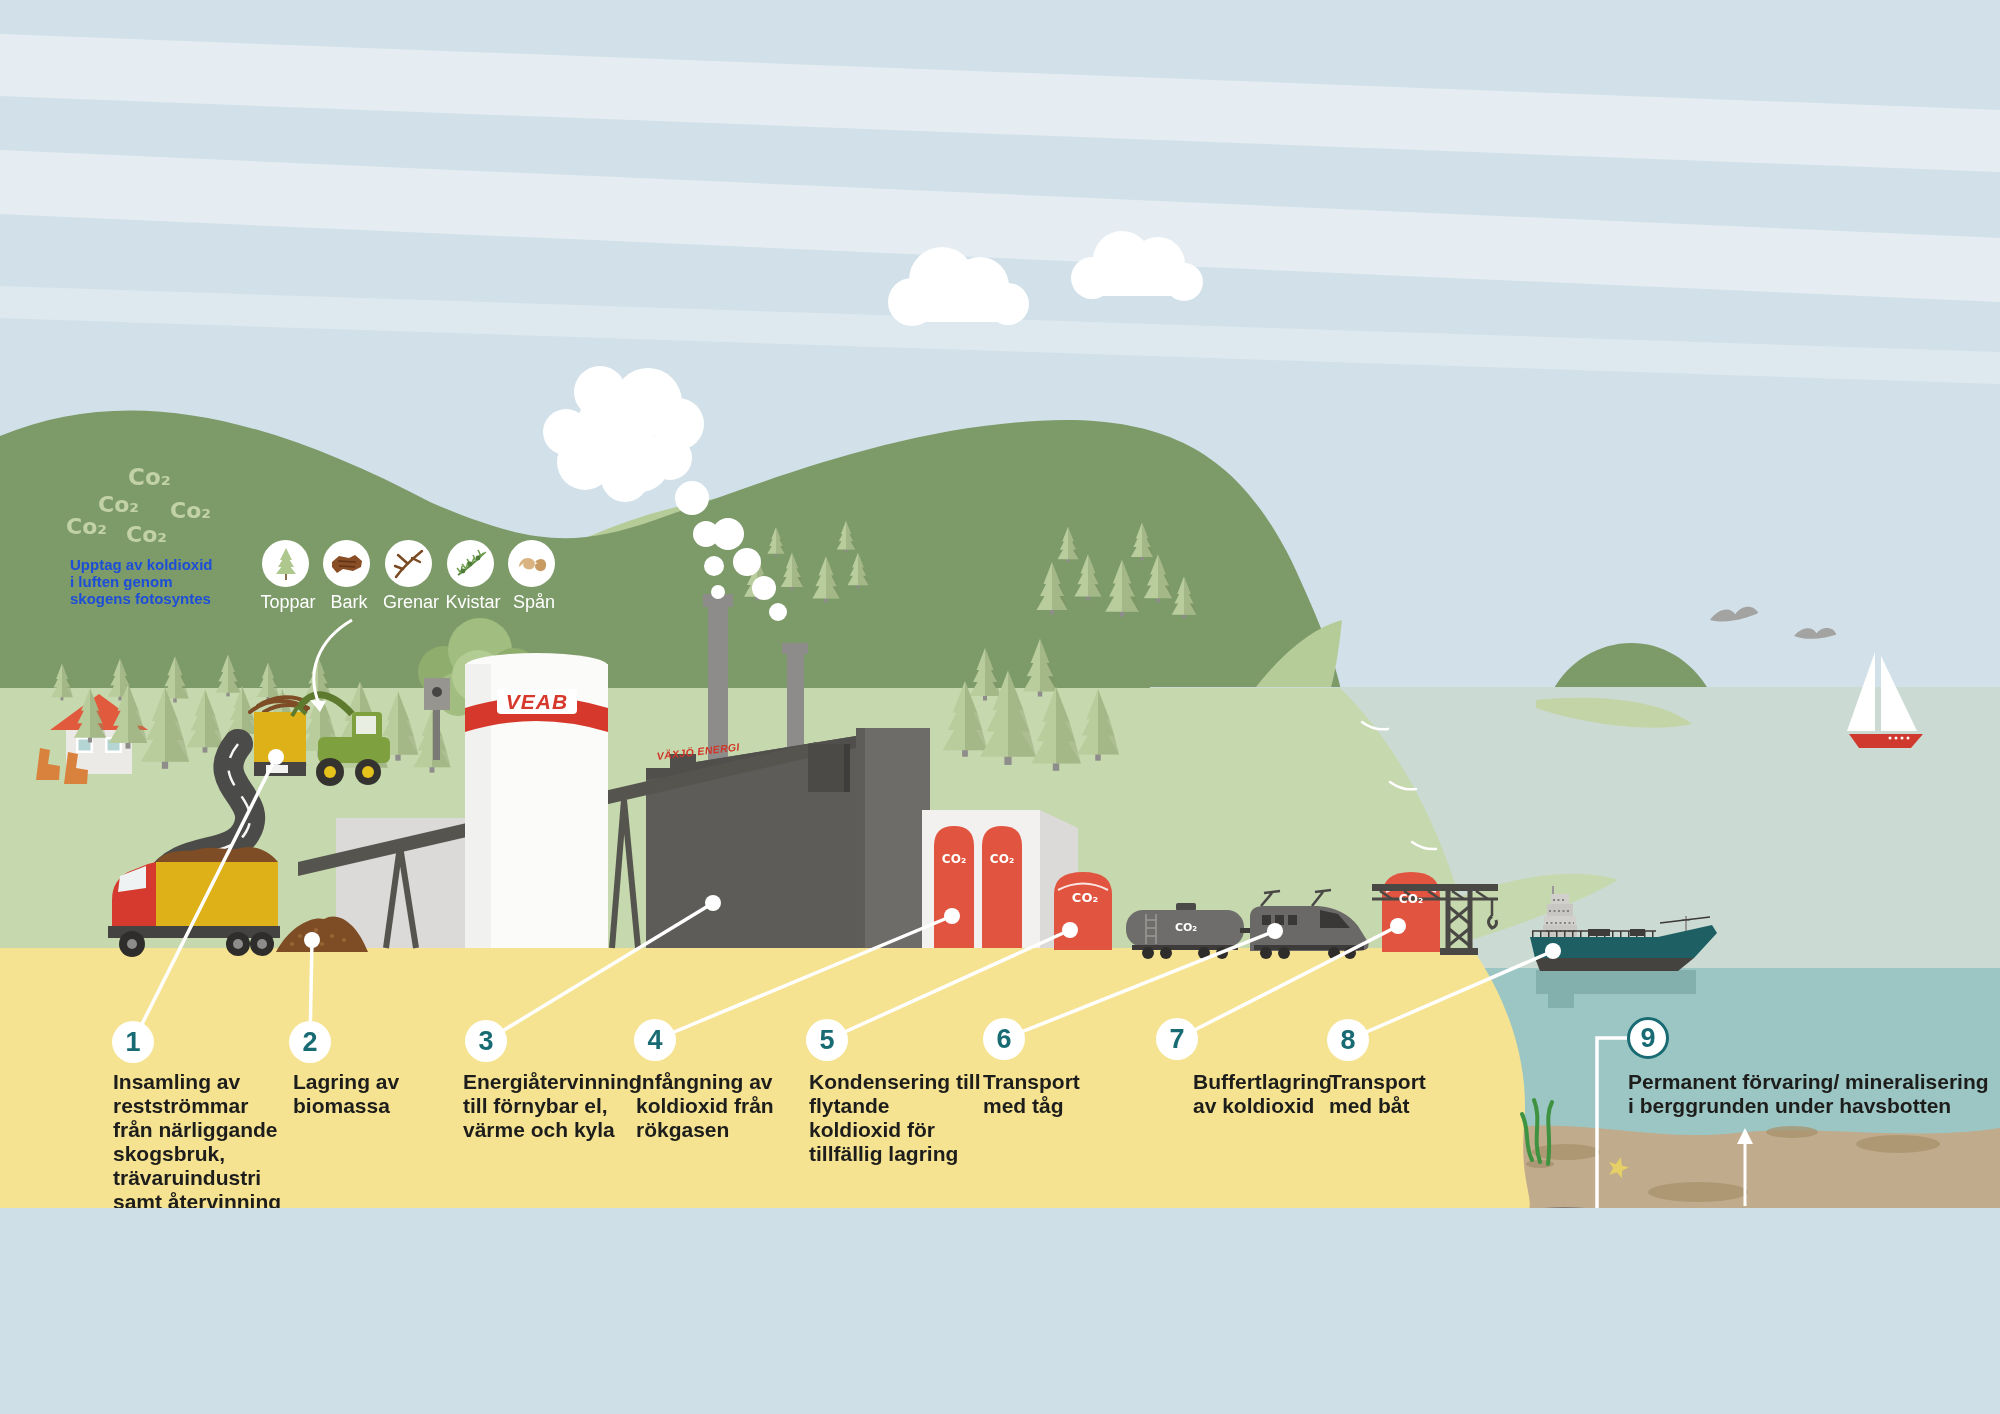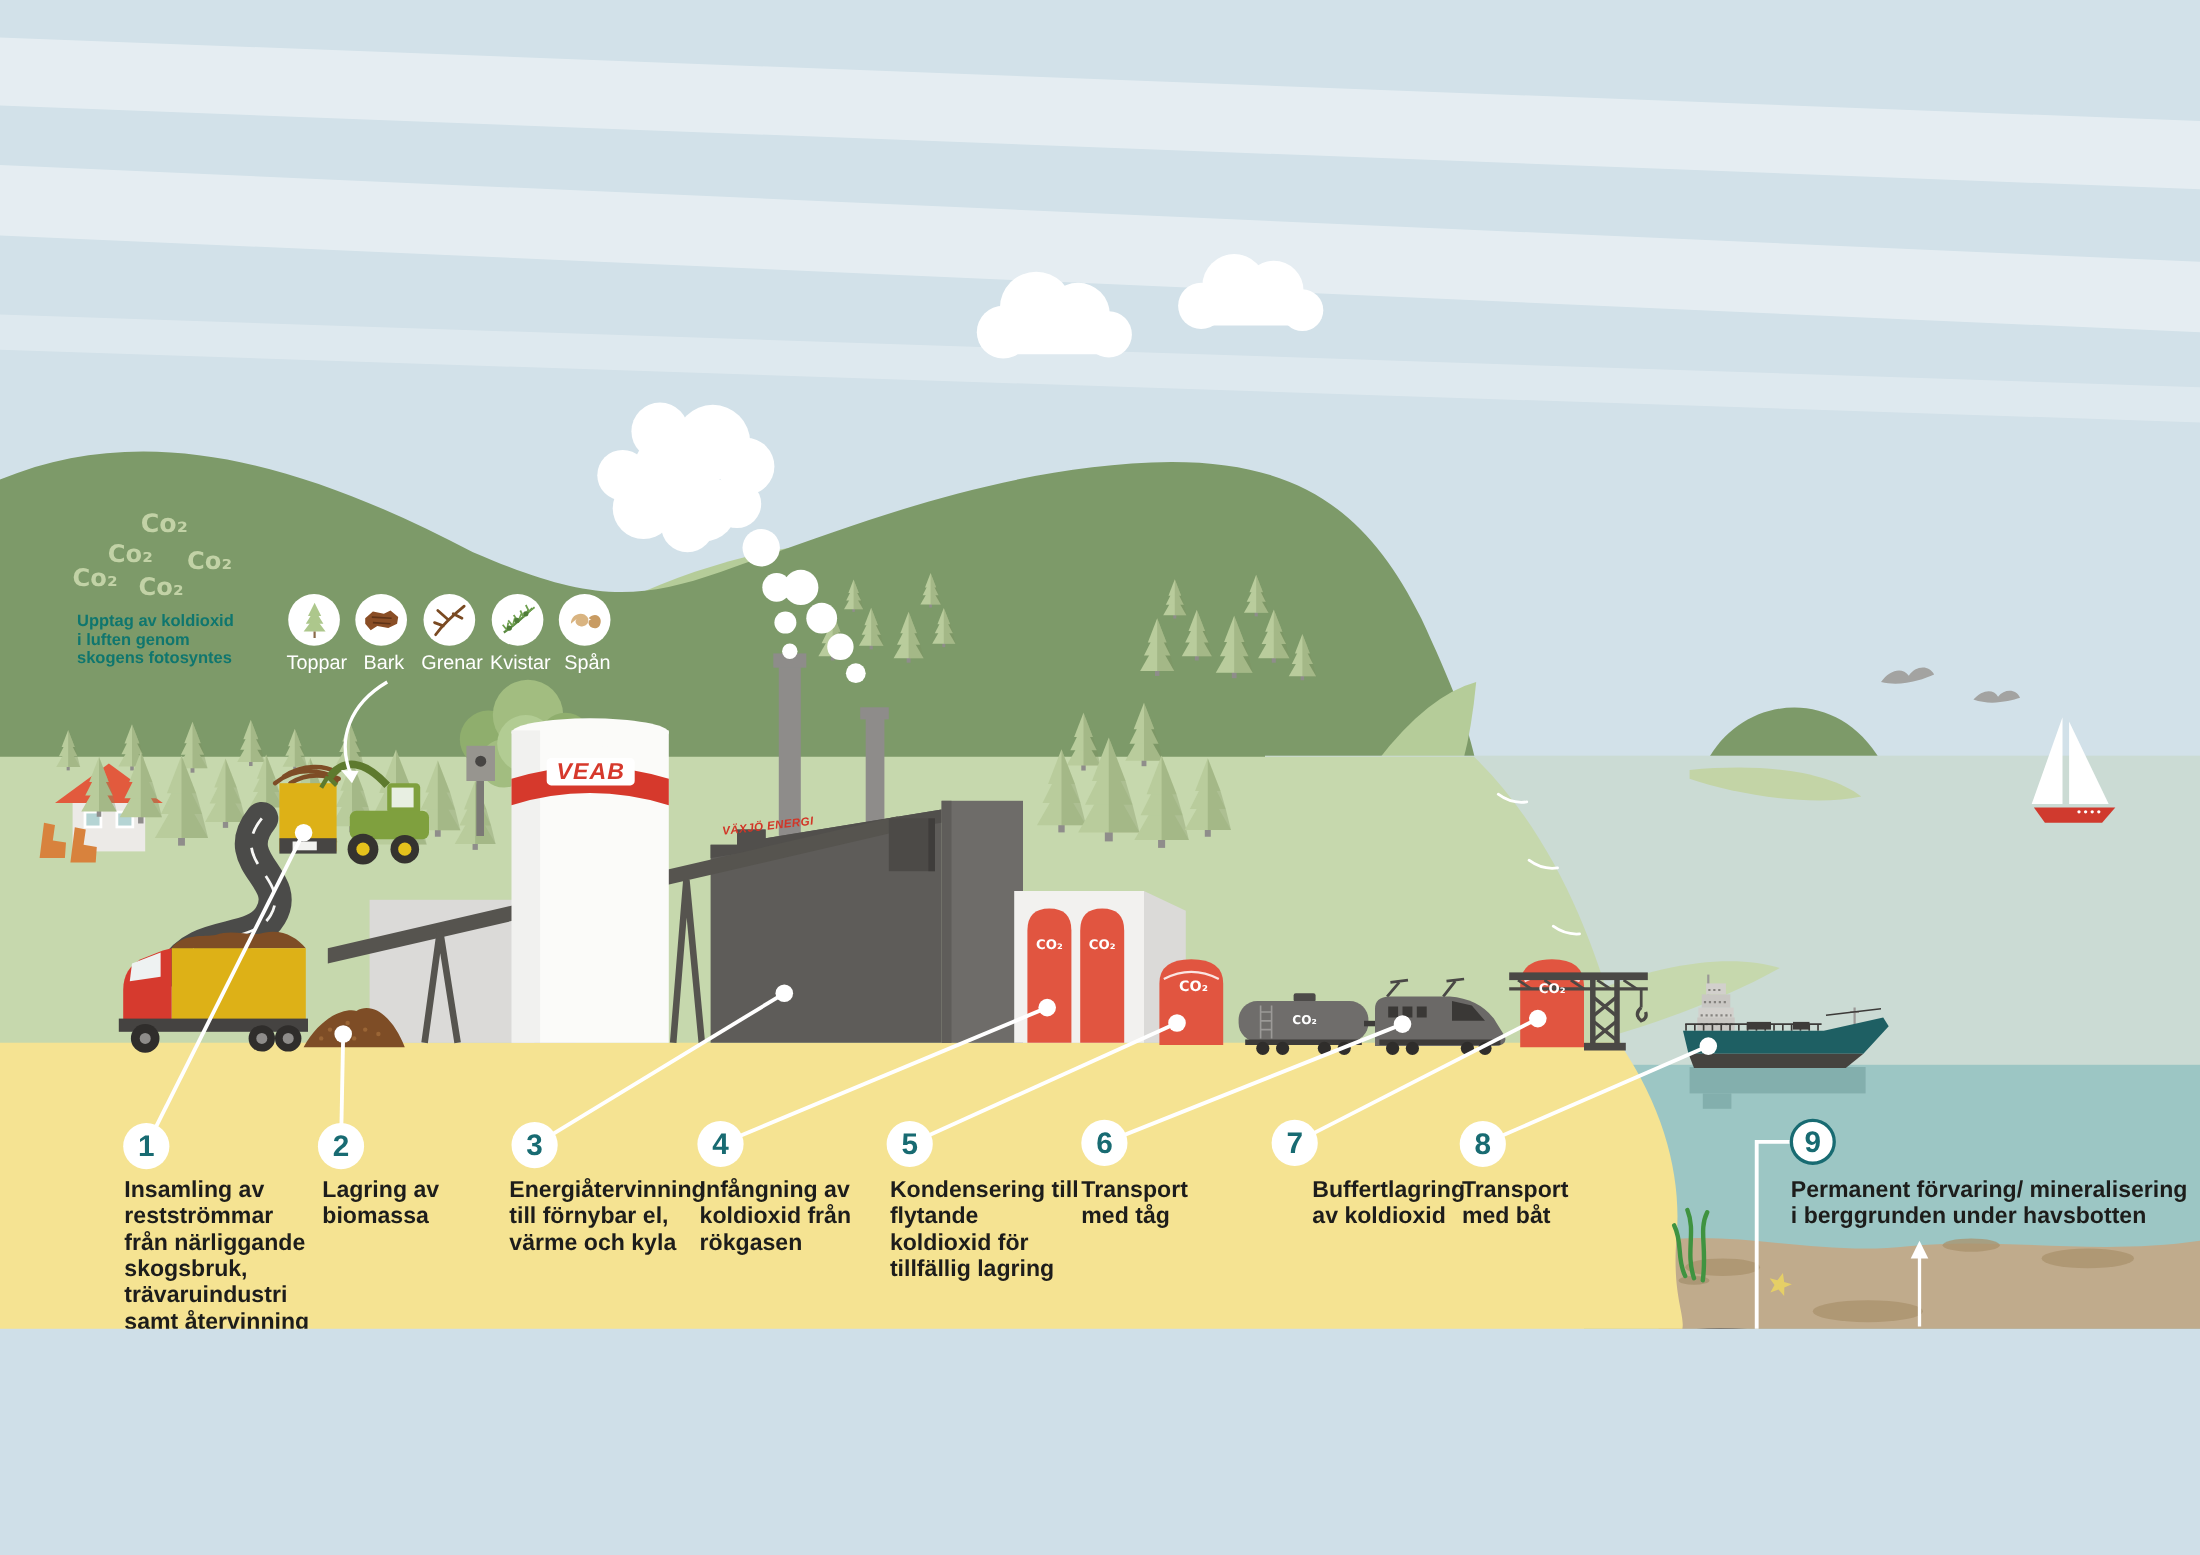--- a/index.html
+++ b/index.html
@@ -2,21 +2,21 @@
 <html><head>
 <meta charset="utf-8">
 <style>
   html,body{margin:0;padding:0;background:#cfdfe8;}
   .stage{position:relative;width:2000px;height:1208px;overflow:hidden;
          font-family:"Liberation Sans", "DejaVu Sans", sans-serif;}
   .scene{position:absolute;left:0;top:0;}
   .abs{position:absolute;}
   .pre{white-space:pre-line;}
   .co2air{color:#c2d2a6;font-weight:bold;font-family:"DejaVu Sans",sans-serif;}
-  .note{color:#0f766e;font-weight:bold;font-size:15px;line-height:17px;}
+  .note{color:#1d4ed8;font-weight:bold;font-size:15px;line-height:17px;}
   .icon-circle{width:47px;height:47px;border-radius:50%;background:#ffffff;
                display:flex;align-items:center;justify-content:center;}
   .icon-label{width:84px;text-align:center;color:#ffffff;font-weight:normal;font-size:18px;}
   .step-circle{width:42px;height:42px;border-radius:50%;background:#ffffff;text-align:center;
                line-height:42px;font-size:27px;font-weight:bold;color:#186b72;box-sizing:border-box;}
   .caption{color:#1d1d1b;font-weight:bold;font-size:21px;line-height:24px;white-space:pre-line;}
   .tanklabel{color:#ffffff;font-weight:bold;font-family:"DejaVu Sans",sans-serif;
              transform:translateX(-50%);}
   .veab-pill{width:80px;height:25px;background:#ffffff;border-radius:4px;text-align:center;
              line-height:25px;color:#d6392c;font-weight:bold;font-style:italic;font-size:21px;letter-spacing:1px;}

